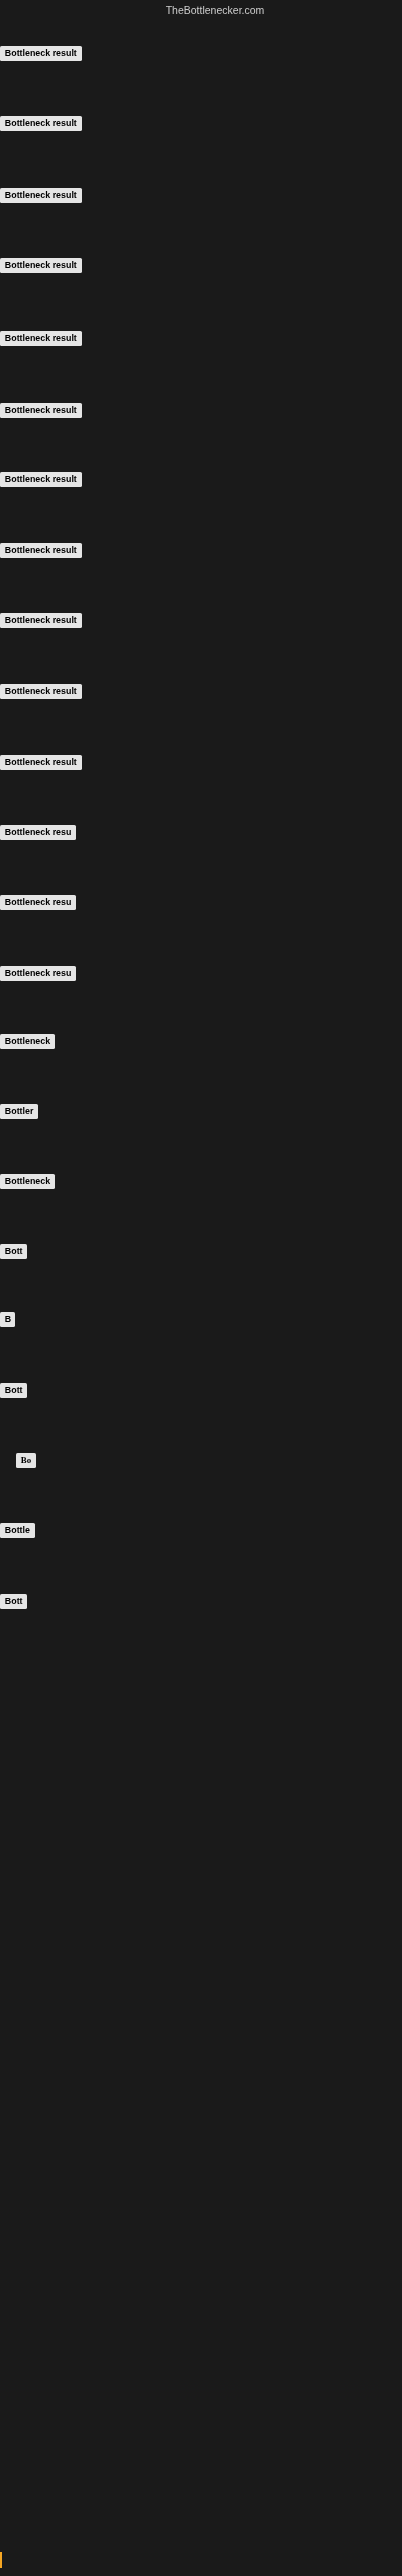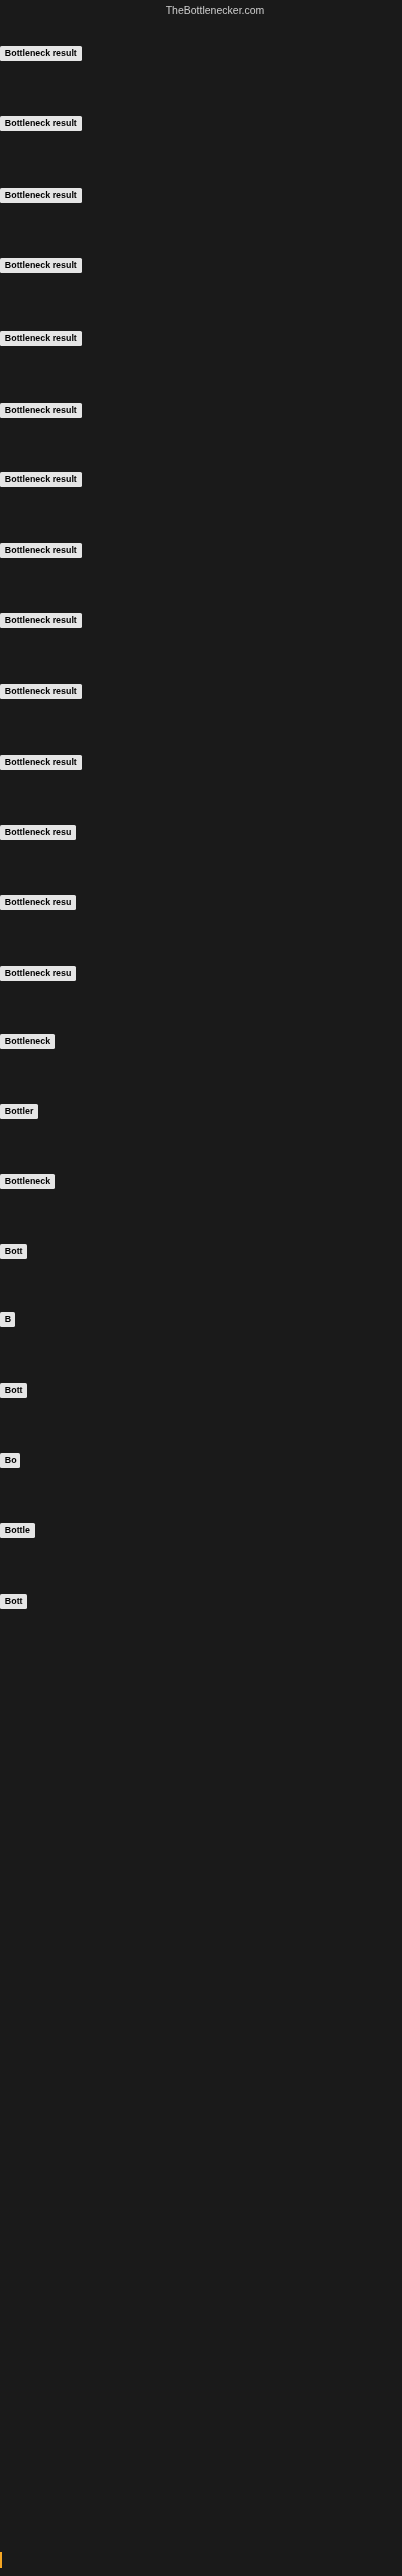--- a/index.html
+++ b/index.html
@@ -68,19 +68,19 @@
     <div class="badge-container" style="top: 755px; left: 0px;"><span class="bottleneck-badge" style="max-width: 113px;">Bottleneck result</span></div>
     <div class="badge-container" style="top: 825px; left: 0px;"><span class="bottleneck-badge" style="max-width: 97px;">Bottleneck resu</span></div>
     <div class="badge-container" style="top: 895px; left: 0px;"><span class="bottleneck-badge" style="max-width: 89px;">Bottleneck resu</span></div>
     <div class="badge-container" style="top: 966px; left: 0px;"><span class="bottleneck-badge" style="max-width: 81px;">Bottleneck resu</span></div>
     <div class="badge-container" style="top: 1034px; left: 0px;"><span class="bottleneck-badge" style="max-width: 64px;">Bottleneck</span></div>
     <div class="badge-container" style="top: 1104px; left: 0px;"><span class="bottleneck-badge" style="max-width: 44px;">Bottler</span></div>
     <div class="badge-container" style="top: 1174px; left: 0px;"><span class="bottleneck-badge" style="max-width: 63px;">Bottleneck</span></div>
     <div class="badge-container" style="top: 1244px; left: 0px;"><span class="bottleneck-badge" style="max-width: 34px;">Bott</span></div>
     <div class="badge-container" style="top: 1312px; left: 0px;"><span class="bottleneck-badge" style="max-width: 14.5px;">B</span></div>
     <div class="badge-container" style="top: 1383px; left: 0px;"><span class="bottleneck-badge" style="max-width: 34px;">Bott</span></div>
-    <div class="badge-container" style="top: 1453px; left: 0px;"><span class="bottleneck-badge" style="max-width: 20px;">Bo</span></div>
+    <div class="badge-container" style="top: 1453px; left: 16px; font-family: Liberation Serif, serif;"><span class="bottleneck-badge" style="max-width: 20px;">Bo</span></div>
     <div class="badge-container" style="top: 1523px; left: 0px;"><span class="bottleneck-badge" style="max-width: 44px;">Bottle</span></div>
     <div class="badge-container" style="top: 1594px; left: 0px;"><span class="bottleneck-badge" style="max-width: 34px;">Bott</span></div>
   </div>
 
 <div class="bottom-marker" style="top: 2552px; position: absolute; left: 0; width: 1.6px; height: 16px; background: #f5a623;"></div>
 
 
 </body></html>

